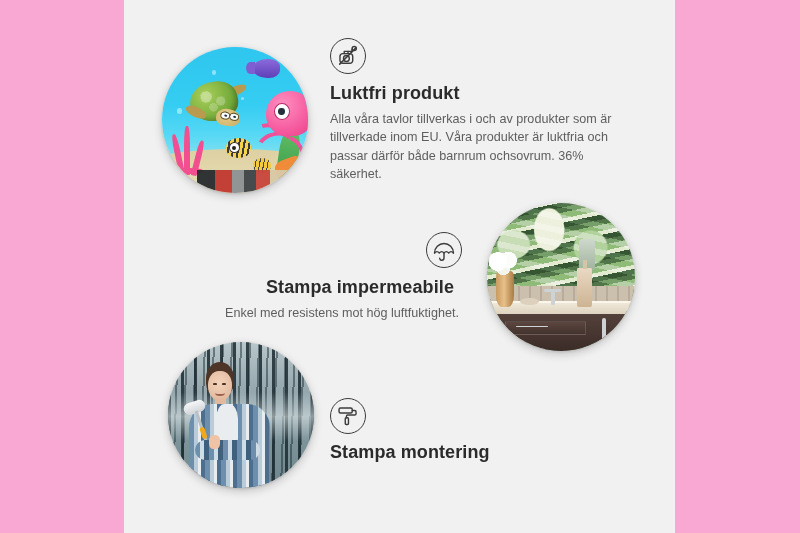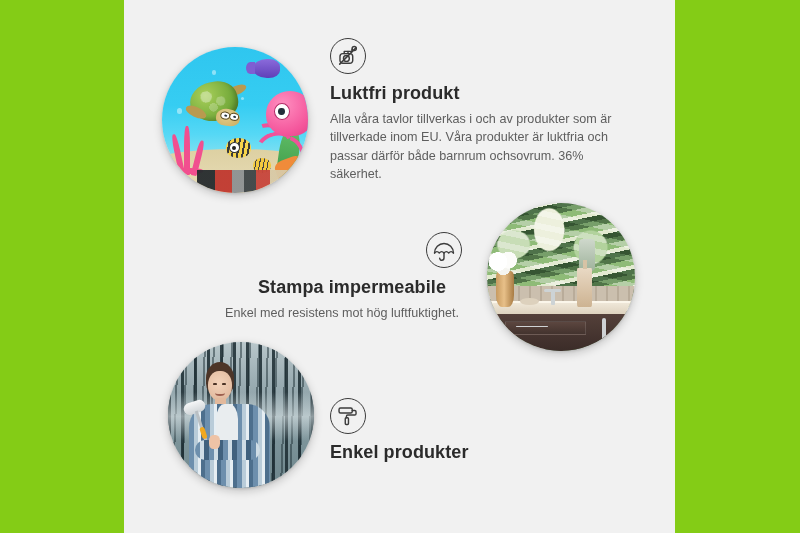--- a/index.html
+++ b/index.html
@@ -5,21 +5,21 @@
   html,body{margin:0;padding:0;}
   body{
     width:800px;height:533px;
     background:#ffffff;
     font-family:"Liberation Sans", sans-serif;
     overflow:hidden;
   }
   .canvas{
     position:relative;
     width:800px;height:533px;
-    background:#84cc16;
+    background:#f9a8d4;
   }
   .panel{
     position:absolute;
     left:124px;top:0;
     width:551px;height:533px;
     background:#f1f1f1;
   }
 
   
   .circle{
@@ -331,21 +331,21 @@
     color:#5e5e5e;
     font-size:12.6px;
     line-height:1.45;
   }
 
   #feature-odour{left:330px;top:38px;width:300px;}
   #feature-odour .f-body{width:290px;}
 
   #feature-water{left:222px;top:232px;width:240px;text-align:center;}
   #feature-water .icon-wrap{display:flex;justify-content:flex-end;}
-  #feature-water .f-title{text-align:right;margin-right:16px;}
+  #feature-water .f-title{text-align:right;margin-right:8px;}
   #feature-water .f-body{text-align:center;white-space:nowrap;}
 
   #feature-mount{left:330px;top:398px;width:240px;}
   #feature-mount .f-title{margin-top:8px;}
 
   
   .ic{position:absolute;inset:0;}
   svg{display:block;}
 </style>
 </head>
@@ -477,16 +477,16 @@
   <div class="feature" id="feature-mount">
     <div class="icon-circle">
       <svg class="ic" viewBox="0 0 36 36" aria-hidden="true">
         <g fill="none" stroke="#3c3c3c" stroke-width="1.5" stroke-linecap="round" stroke-linejoin="round">
           <rect x="8.5" y="9.5" width="14" height="5.4" rx="1.6"></rect>
           <path d="M22.5 12.2 h2.6 a1.4 1.4 0 0 1 1.4 1.4 v2 a1.4 1.4 0 0 1 -1.4 1.4 h-7.4 a1.4 1.4 0 0 0 -1.4 1.4 v1.4"></path>
           <rect x="15.1" y="19.8" width="3.4" height="7.2" rx="1"></rect>
         </g>
       </svg>
     </div>
-    <div class="f-title">Enkel produkter</div>
+    <div class="f-title">Stampa montering</div>
   </div>
 
 </div>
 
 </body></html>

